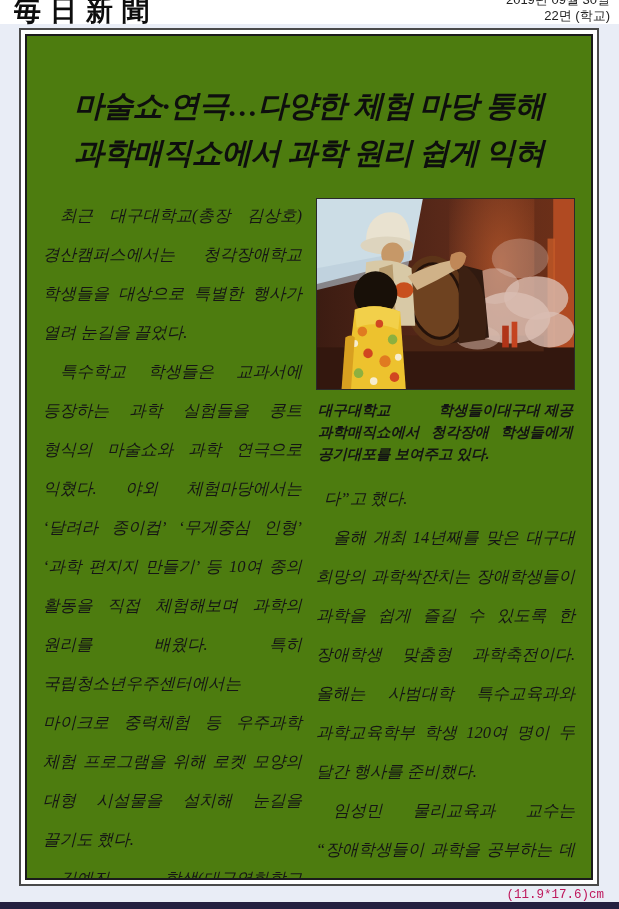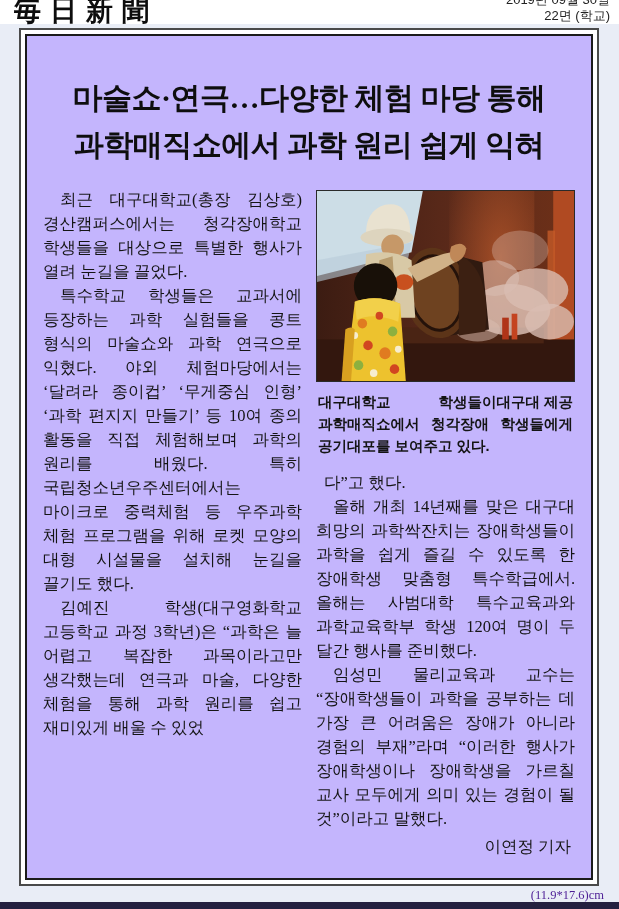--- a/index.html
+++ b/index.html
@@ -22,34 +22,34 @@
     font-family:"Liberation Sans", sans-serif;
     font-size:13px;line-height:16px;color:#222;white-space:nowrap;
   }
   
   .outer{
     position:absolute;left:19px;top:28px;width:580px;height:858px;
     background:#ffffff;border:2px solid #4a4a4a;box-sizing:border-box;
   }
   .inner{
     position:absolute;inset:4px;border:2px solid #1b1b1b;
-    padding:4px 16px;box-sizing:border-box;overflow:hidden;background:#c4b5fd;
+    padding:12px 16px;box-sizing:border-box;overflow:hidden;background:#4d7c0f;font-style:italic;
   }
   .headline{
     margin-top:34px;text-align:center;font-weight:700;
     font-size:30px;line-height:47px;letter-spacing:-0.5px;color:#0e0e0e;
   }
   .content{display:flex;gap:14px;margin-top:20px;}
   .col{flex:1;min-width:0;}
   .subhead{
     font-size:20px;font-weight:700;letter-spacing:0.5px;
     margin:2px 0 25px 2px;color:#0e0e0e;white-space:nowrap;
   }
   .body-p{
-    margin:0;font-size:16.5px;line-height:24px;text-align:justify;
+    margin:0;font-size:16.5px;line-height:39px;text-align:justify;
     text-indent:17px;color:#151515;word-break:keep-all;word-wrap:break-word;
   }
   .body-p.no-indent{text-indent:0;margin-left:8px;}
   .photo-frame{
     width:100%;height:192px;border:1px solid #2a2a2a;box-sizing:border-box;
     margin-top:2px;overflow:hidden;background:#4f241a;
   }
   .photo-frame svg{display:block;width:100%;height:100%;}
   .caption{
     margin:9px 2px 14px 2px;
@@ -57,22 +57,22 @@
     font-size:14.5px;line-height:22px;font-weight:700;color:#141414;
     text-align:justify;word-break:keep-all;
   }
   .credit{float:right;}
   .reporter{
     margin-top:2px;text-align:right;font-size:16.5px;line-height:27px;
     padding-right:4px;color:#151515;
   }
   .size-note{
     position:absolute;top:888px;right:15px;
-    font-family:Liberation Serif, serif;
-    font-size:12.5px;color:#4c1d95;
+    font-family:Liberation Mono, monospace;
+    font-size:12.5px;color:#be185d;
   }
   .bottom-bar{
     position:absolute;left:0;bottom:0;width:619px;height:7px;background:#242040;
   }
 </style>
 </head>
 <body>
 
 <div class="header">
   <div class="logo">毎日新聞</div>
@@ -176,21 +176,21 @@
             <rect x="206" y="124" width="6" height="26" fill="#c44420"></rect>
           </svg>
         </div>
 
         <div class="caption">
           <span class="credit">대구대 제공</span>
           <span>대구대학교 학생들이 과학매직쇼에서 청각장애 학생들에게 공기대포를 보여주고 있다.</span>
         </div>
 
         <p class="body-p no-indent">다”고 했다.</p>
-        <p class="body-p">올해 개최 14년째를 맞은 대구대 희망의 과학싹잔치는 장애학생들이 과학을 쉽게 즐길 수 있도록 한 장애학생 맞춤형 특수학급에서. 올해는 사범대학 특수교육과와 과학교육학부 학생 120여 명이 두 달간 행사를 준비했다.</p>
+        <p class="body-p">올해 개최 14년째를 맞은 대구대 희망의 과학싹잔치는 장애학생들이 과학을 쉽게 즐길 수 있도록 한 장애학생 맞춤형 과학축전이다. 올해는 사범대학 특수교육과와 과학교육학부 학생 120여 명이 두 달간 행사를 준비했다.</p>
         <p class="body-p">임성민 물리교육과 교수는 “장애학생들이 과학을 공부하는 데 가장 큰 어려움은 장애가 아니라 경험의 부재”라며 “이러한 행사가 장애학생이나 장애학생을 가르칠 교사 모두에게 의미 있는 경험이 될 것”이라고 말했다.</p>
         <div class="reporter">이연정 기자</div>
       </div>
 
     </div>
   </div>
 </div>
 
 <div class="size-note">(11.9*17.6)cm</div>
 <div class="bottom-bar"></div>

